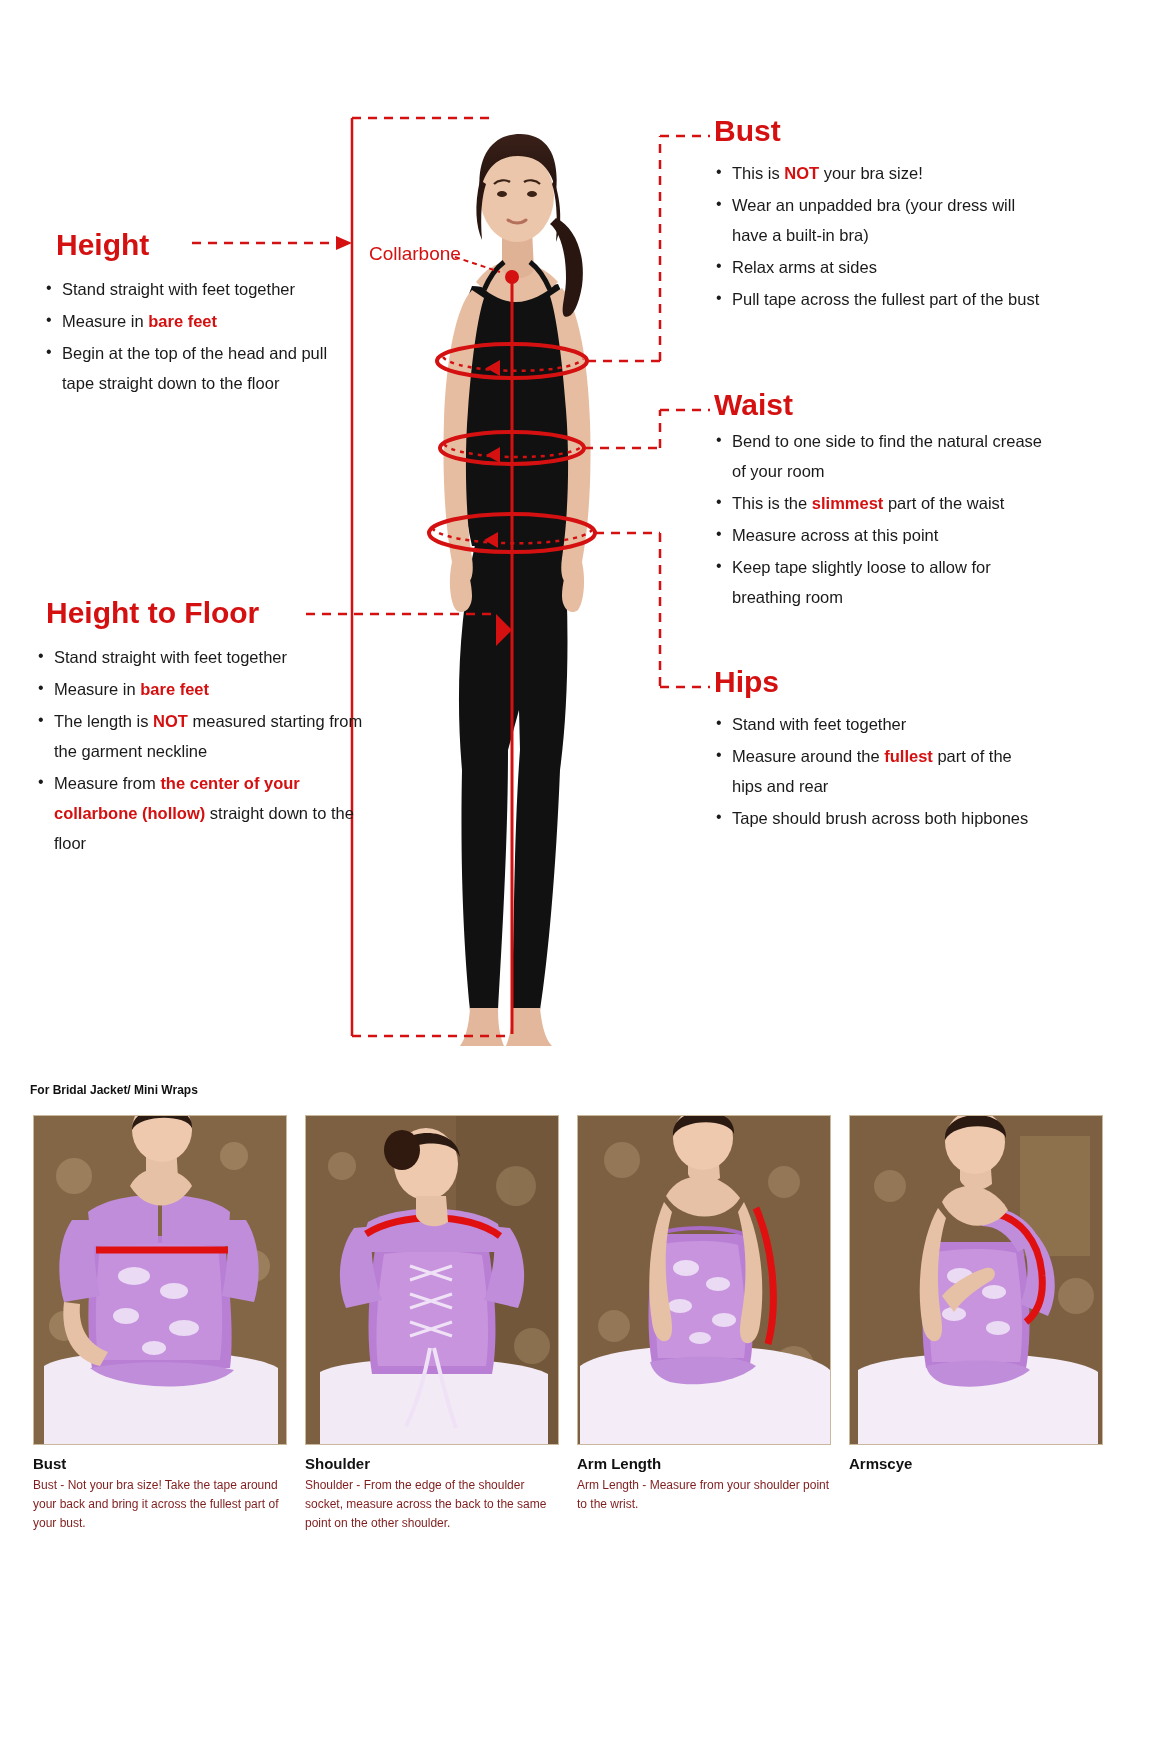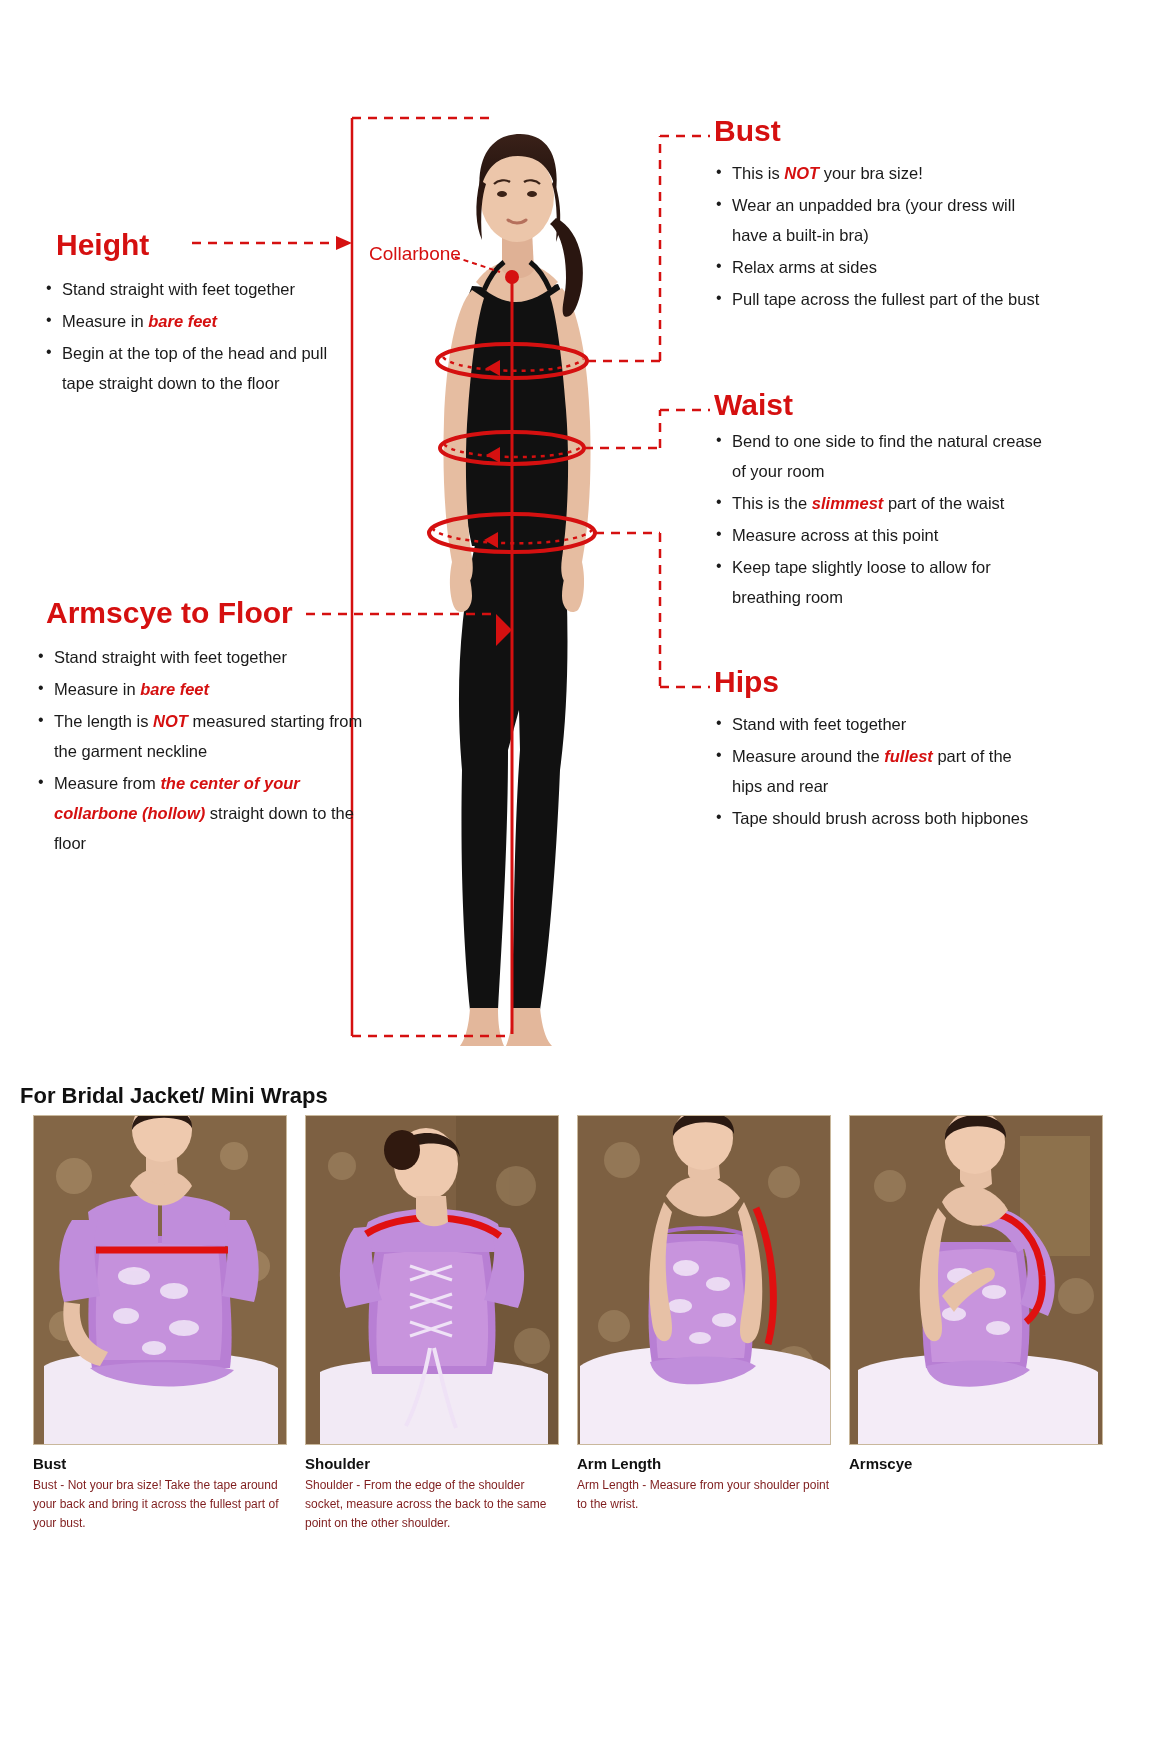--- a/index.html
+++ b/index.html
@@ -49,21 +49,21 @@
     margin-bottom: 2px;
   }
   .bullets li:before {
     content: "\2022";
     position: absolute;
     left: 2px;
     top: -1px;
     color: #1a1a1a;
     font-size: 16px;
   }
-  .hl { color: #d51010; font-weight: bold; font-style: italic; }
+  .hl { color: #d51010; font-weight: bold; }
 
   
   #height-block { position: absolute; left: 44px; top: 228px; width: 310px; }
   #height-block .sect-title { margin-bottom: 12px; margin-left: 12px;}
   #hollow-block { position: absolute; left: 36px; top: 596px; width: 330px; }
   #hollow-block .sect-title { margin-bottom: 12px; margin-left: 10px;}
 
   
   #bust-block { position: absolute; left: 714px; top: 114px; width: 330px; }
   #bust-block .sect-title { margin-bottom: 10px; }
@@ -100,23 +100,23 @@
   
   .bottom {
     position: absolute;
     left: 0;
     top: 1075px;
     width: 1168px;
     height: 677px;
   }
   .bottom-title {
     position: absolute;
-    left: 20px;
+    left: 30px;
     top: 8px;
-    font-size: 22px;
+    font-size: 12px;
     font-weight: bold;
     color: #111;
   }
   .cards {
     position: absolute;
     left: 33px;
     top: 40px;
     width: 1105px;
     display: flex;
     gap: 18px;
@@ -240,21 +240,21 @@
     <div id="height-block">
       <div class="sect-title">Height</div>
       <ul class="bullets">
         <li>Stand straight with feet together</li>
         <li>Measure in <span class="hl">bare feet</span></li>
         <li>Begin at the top of the head and pull tape straight down to the floor</li>
       </ul>
     </div>
 
     <div id="hollow-block">
-      <div class="sect-title">Armscye to Floor</div>
+      <div class="sect-title">Height to Floor</div>
       <ul class="bullets">
         <li>Stand straight with feet together</li>
         <li>Measure in <span class="hl">bare feet</span></li>
         <li>The length is <span class="hl">NOT</span> measured starting from the garment neckline</li>
         <li>Measure from <span class="hl">the center of your collarbone (hollow)</span> straight down to the floor</li>
       </ul>
     </div>
 
     <div id="bust-block">
       <div class="sect-title">Bust</div>

